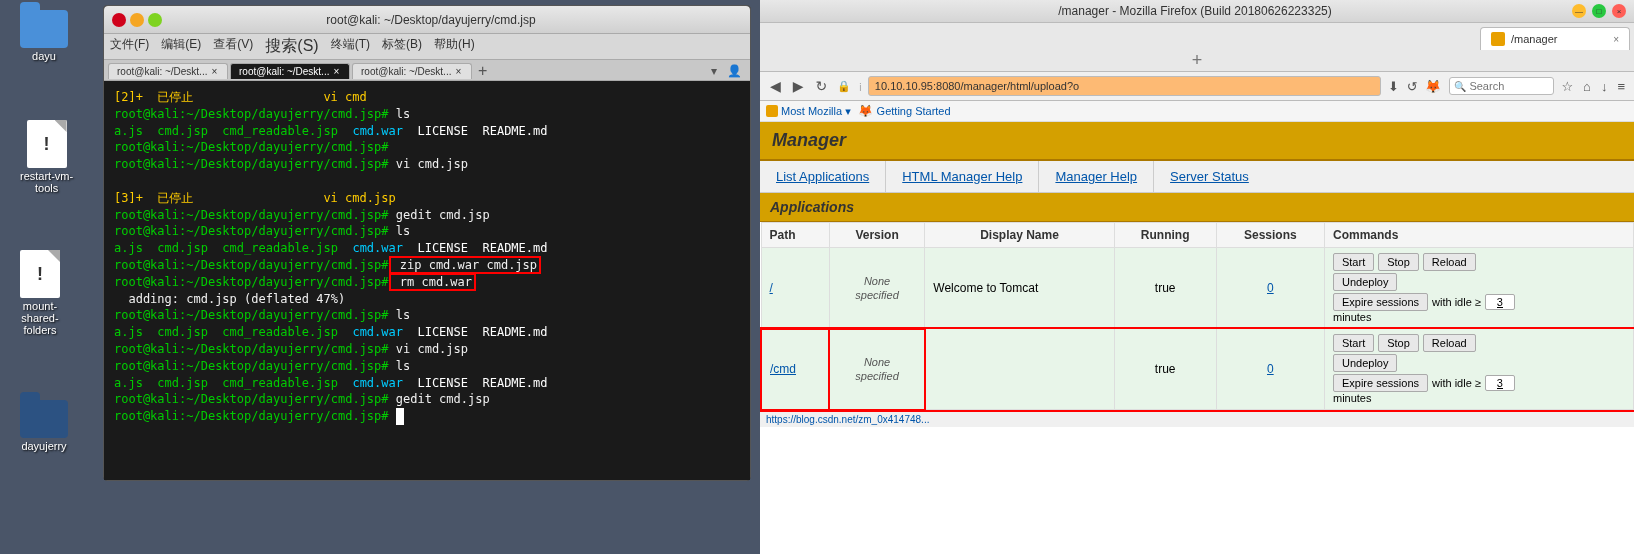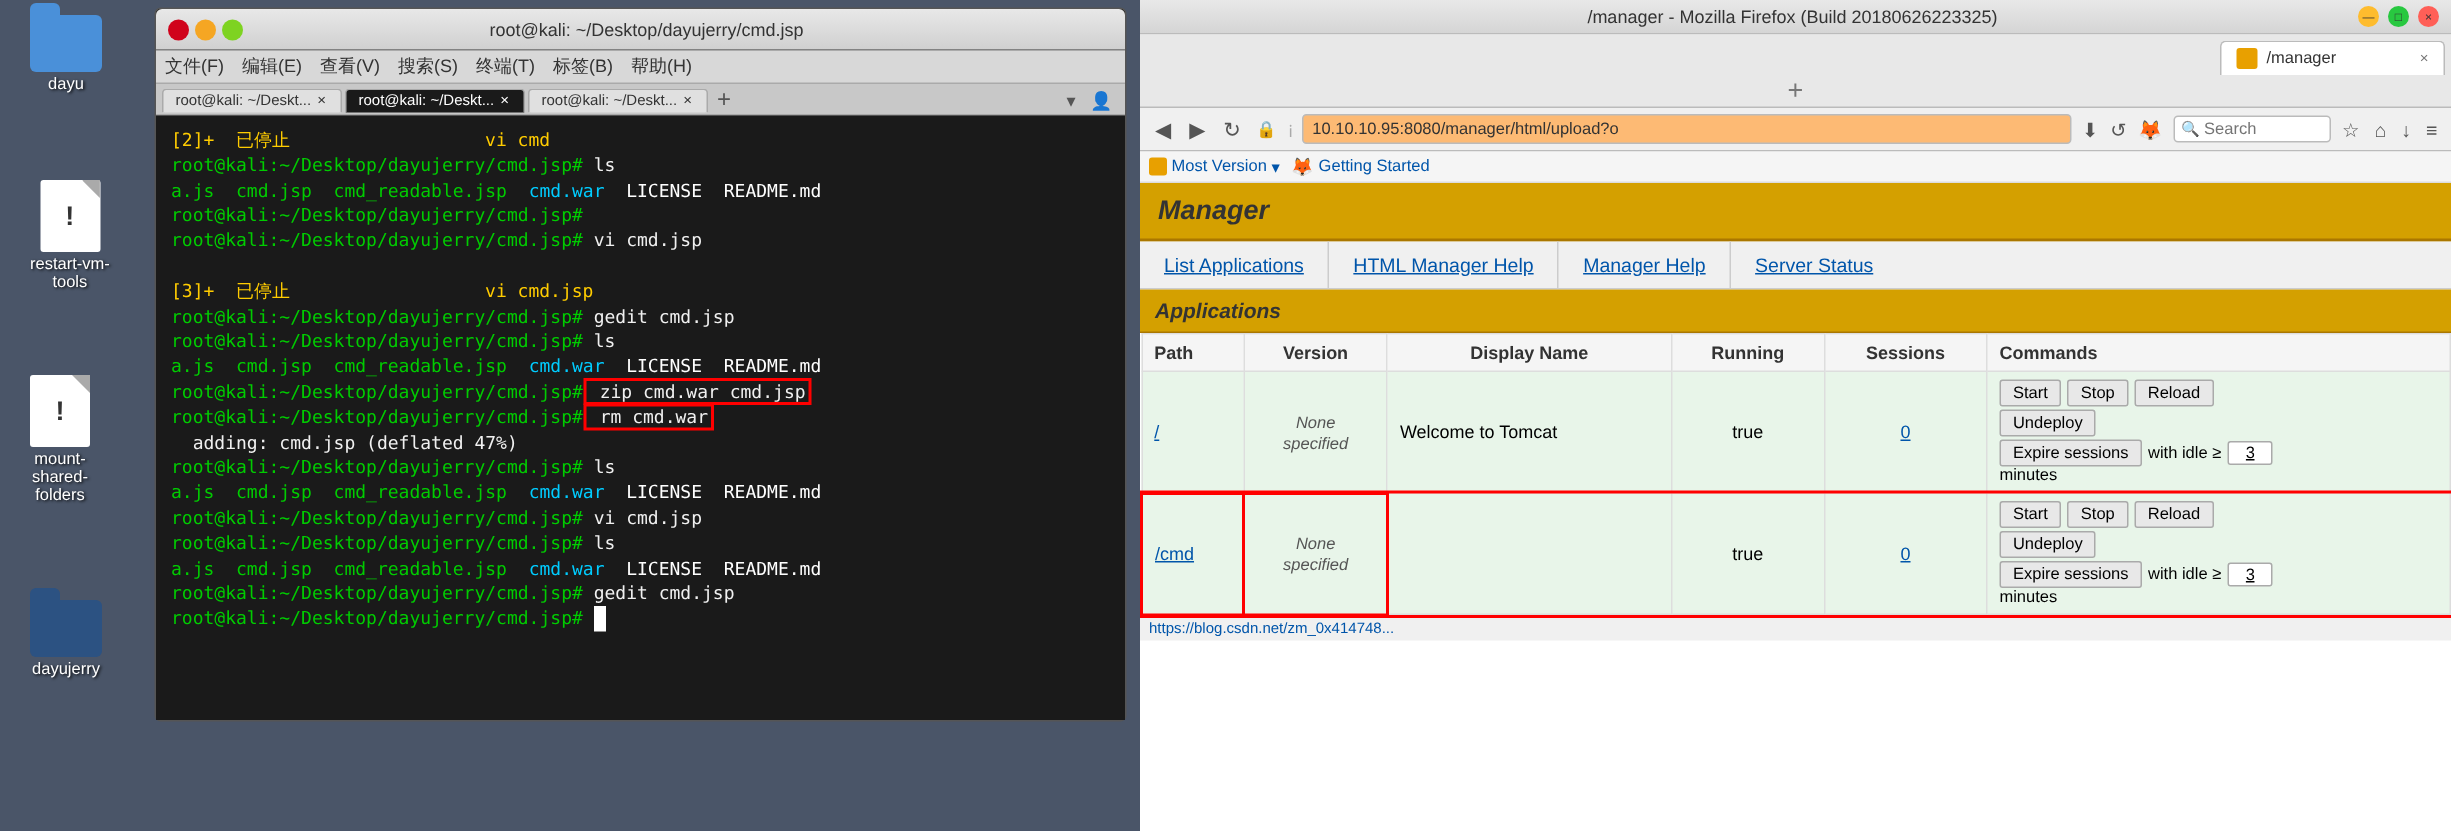--- a/index.html
+++ b/index.html
@@ -146,21 +146,21 @@
         <button class="terminal-btn max"></button>
       </div>
       <span class="terminal-title">root@kali: ~/Desktop/dayujerry/cmd.jsp</span>
       <div style="width:42px"></div>
     </div>
 
     <div style="background:#d8d8d8; padding:2px 6px; display:flex; gap:12px; border-bottom:1px solid #aaa; flex-shrink:0;">
       <span style="font-size:12px; color:#333; cursor:pointer;">文件(F)</span>
       <span style="font-size:12px; color:#333; cursor:pointer;">编辑(E)</span>
       <span style="font-size:12px; color:#333; cursor:pointer;">查看(V)</span>
-      <span style="font-size:12px; color:#333; cursor:pointer;">搜索(S)</span>
+      <span style="font-size:16px; color:#333; cursor:pointer;">搜索(S)</span>
       <span style="font-size:12px; color:#333; cursor:pointer;">终端(T)</span>
       <span style="font-size:12px; color:#333; cursor:pointer;">标签(B)</span>
       <span style="font-size:12px; color:#333; cursor:pointer;">帮助(H)</span>
     </div>
 
     <div class="terminal-tabs">
       <div class="terminal-tab">
         <span style="font-size:10px;">root@kali: ~/Deskt...</span>
         <span class="tab-close">×</span>
       </div>
@@ -243,21 +243,21 @@
     </div>
     <button class="nav-icon-btn">☆</button>
     <button class="nav-icon-btn">⌂</button>
     <button class="nav-icon-btn">↓</button>
     <button class="nav-icon-btn">≡</button>
   </div>
 
   <div class="browser-bookmarks">
     <div class="bookmark-item">
       <div class="bookmark-icon"></div>
-      <span>Most Version</span>
+      <span>Most Mozilla</span>
       <span>▾</span>
     </div>
     <div class="bookmark-item">
       <span class="bookmark-fox">🦊</span>
       <span>Getting Started</span>
     </div>
   </div>
 
   <div class="browser-content">
     <div class="manager-page">

